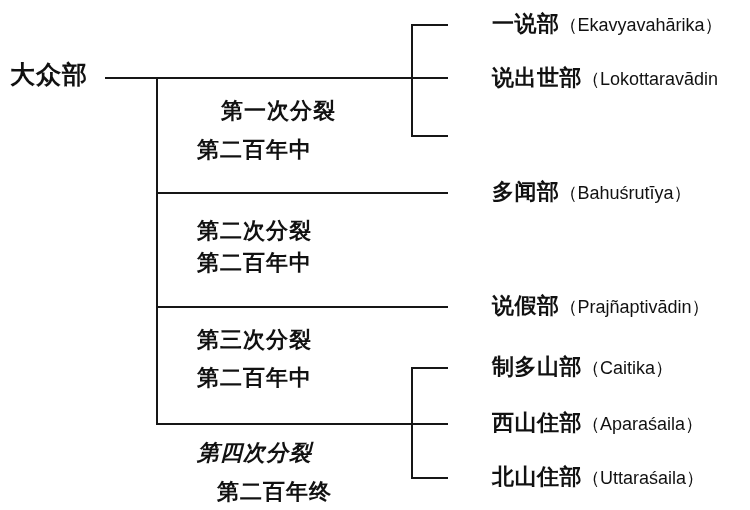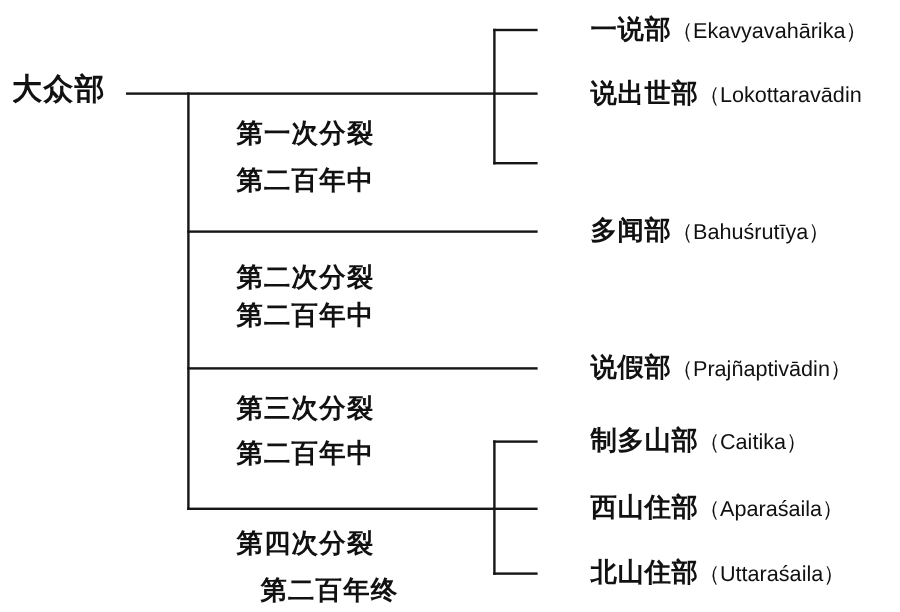--- a/index.html
+++ b/index.html
@@ -74,27 +74,27 @@
   <div class="line" style="left:411px; top:135px; width:37px; height:2px;"></div>
 
   <div class="line" style="left:156px; top:192px; width:292px; height:2px;"></div>
   <div class="line" style="left:156px; top:306px; width:292px; height:2px;"></div>
   <div class="line" style="left:156px; top:423px; width:292px; height:2px;"></div>
 
   <div class="line" style="left:411px; top:367px; width:2px; height:112px;"></div>
   <div class="line" style="left:411px; top:367px; width:37px; height:2px;"></div>
   <div class="line" style="left:411px; top:477px; width:37px; height:2px;"></div>
 
-  <div class="split-label" style="top:112px;">第一次分裂</div>
+  <div class="split-label" style="top:112px;margin-left:24px;">第一次分裂</div>
   <div class="split-label" style="top:151px;">第二百年中</div>
   <div class="split-label" style="top:232px;">第二次分裂</div>
   <div class="split-label" style="top:264px;">第二百年中</div>
   <div class="split-label" style="top:341px;">第三次分裂</div>
   <div class="split-label" style="top:379px;">第二百年中</div>
-  <div class="split-label" style="top:454px;">第四次分裂</div>
+  <div class="split-label" style="top:454px;font-style:italic;">第四次分裂</div>
   <div class="split-label" style="top:493px;margin-left:20px;">第二百年终</div>
 
   <div class="branch-label" style="top:25px;">
     <span class="zh">一说部</span><span class="latin">（Ekavyavahārika）</span>
   </div>
   <div class="branch-label" style="top:79px;">
     <span class="zh">说出世部</span><span class="latin">（Lokottaravādin</span>
   </div>
   <div class="branch-label" style="top:193px;">
     <span class="zh">多闻部</span><span class="latin">（Bahuśrutīya）</span>

